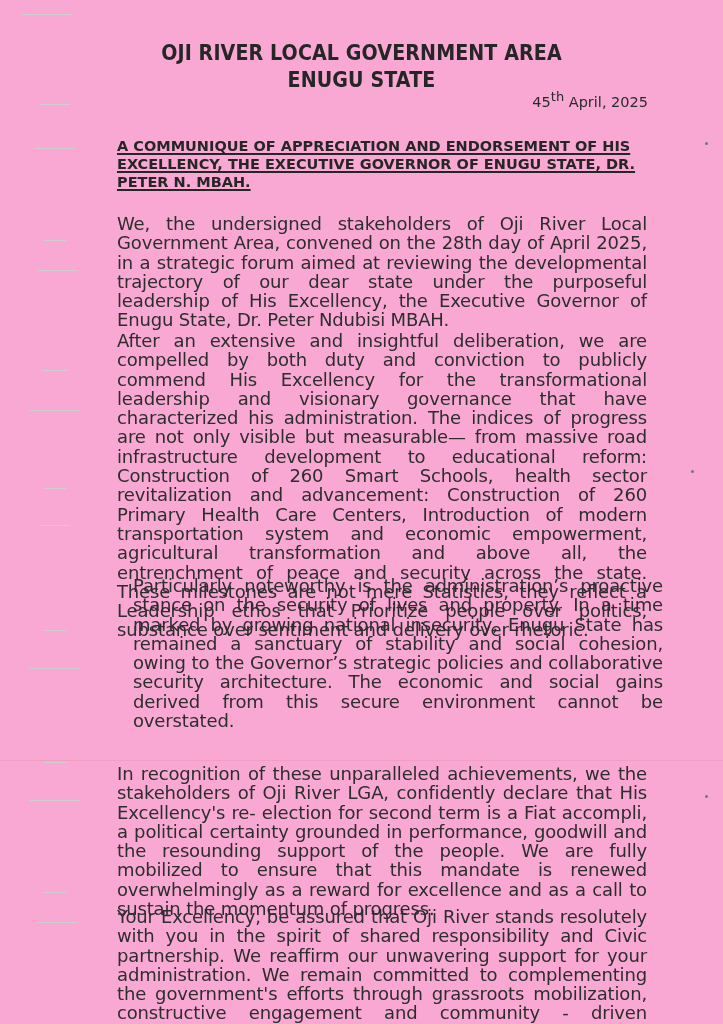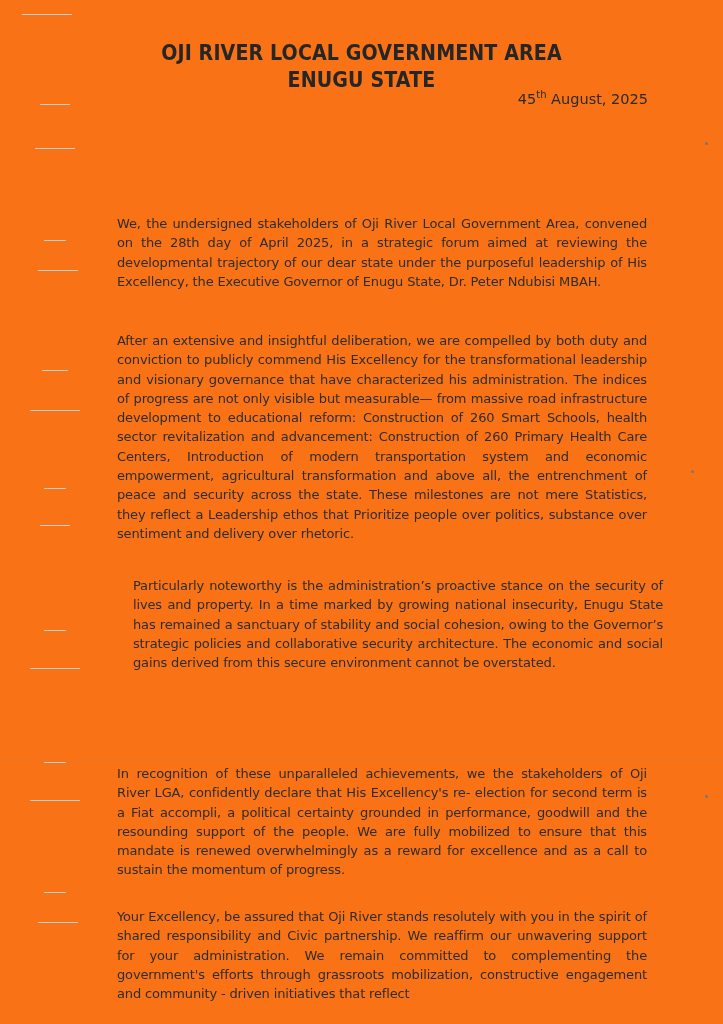--- a/index.html
+++ b/index.html
@@ -12,21 +12,21 @@
       height: 1024px;
       overflow: hidden;
       position: relative;
       font-family: "DejaVu Sans", sans-serif;
       color: #2a2a2a;
     }
     .page {
       position: absolute;
       left: 0; top: 0;
       width: 723px; height: 1024px;
-      background: #f97316;
+      background: #f9a8d4;
     }
     .margin-marks {
       position: absolute;
       left: 0; top: 0;
       width: 100px; height: 1024px;
     }
     .mark {
       position: absolute;
       height: 1px;
       background: #cfcfcf;
@@ -50,40 +50,40 @@
     .header-line1 { top: 41px; }
     .header-line2 { top: 68px; }
     .date {
       position: absolute;
       right: 75px;
       top: 89px;
       font-size: 14.5px;
       color: #2a2a2a;
     }
     .date sup {
-      font-size: 10px;
+      font-size: 13px;
     }
     .subject {
       position: absolute;
       left: 117px;
       top: 137px;
       width: 533px;
       font-weight: bold;
       font-size: 14.5px;
       line-height: 18px;
       text-decoration: underline;
       text-underline-offset: 2px;
       text-decoration-thickness: 1.5px;
       color: #262626;
     }
     .para {
       position: absolute;
       left: 117px;
       width: 530px;
-      font-size: 13px;
+      font-size: 18px;
       line-height: 19.3px;
       text-align: justify;
       color: #2d2d2d;
       margin: 0;
       letter-spacing: -0.15px;
     }
     .p1 { top: 214px; }
     .p2 { top: 331px; }
     .p3 { top: 576px; margin-left: 16px; }
     .p4 { top: 764px; }
@@ -122,23 +122,24 @@
 
   <div class="right-dot" style="left:705px;top:142px;"></div>
   <div class="right-dot" style="left:691px;top:470px;"></div>
   <div class="right-dot" style="left:705px;top:795px;"></div>
   <div class="faint-rule"></div>
 
   <div class="header-title header-line1">OJI RIVER LOCAL GOVERNMENT AREA</div>
   <div class="header-title header-line2">ENUGU STATE</div>
 
   <div class="date">
-    <span>45</span><sup>th</sup><span> August, 2025</span>
+    <span>45</span><sup>th</sup><span> April, 2025</span>
   </div>
 
+  <div class="subject">A COMMUNIQUE OF APPRECIATION AND ENDORSEMENT OF HIS EXCELLENCY, THE EXECUTIVE GOVERNOR OF ENUGU STATE, DR. PETER N. MBAH.</div>
 
   <p class="para p1">We, the undersigned stakeholders of Oji River Local Government Area, convened on the 28th day of April 2025, in a strategic forum aimed at reviewing the developmental trajectory of our dear state under the purposeful leadership of His Excellency, the Executive Governor of Enugu State, Dr. Peter Ndubisi MBAH.</p>
   <p class="para p2">After an extensive and insightful deliberation, we are compelled by both duty and conviction to publicly commend His Excellency for the transformational leadership and visionary governance that have characterized his administration. The indices of progress are not only visible but measurable— from massive road infrastructure development to educational reform: Construction of 260 Smart Schools, health sector revitalization and advancement: Construction of 260 Primary Health Care Centers, Introduction of modern transportation system and economic empowerment, agricultural transformation and above all, the entrenchment of peace and security across the state. These milestones are not mere Statistics, they reflect a Leadership ethos that Prioritize people over politics, substance over sentiment and delivery over rhetoric.</p>
   <p class="para p3">Particularly noteworthy is the administration’s proactive stance on the security of lives and property. In a time marked by growing national insecurity, Enugu State has remained a sanctuary of stability and social cohesion, owing to the Governor’s strategic policies and collaborative security architecture. The economic and social gains derived from this secure environment cannot be overstated.</p>
   <p class="para p4">In recognition of these unparalleled achievements, we the stakeholders of Oji River LGA, confidently declare  that His Excellency's re- election  for second term is a Fiat accompli, a political certainty grounded in performance, goodwill and the resounding support of the people. We are fully mobilized to ensure that this mandate is renewed overwhelmingly as a reward for excellence and as a call to sustain the momentum of progress.</p>
   <p class="para p5">Your Excellency, be assured that Oji River stands resolutely with you in the spirit of shared responsibility and Civic partnership. We reaffirm our unwavering support for your administration. We remain committed to complementing the government's efforts through grassroots mobilization, constructive engagement and community -  driven initiatives that reflect</p>
 
 </div>
 
 </body></html>

